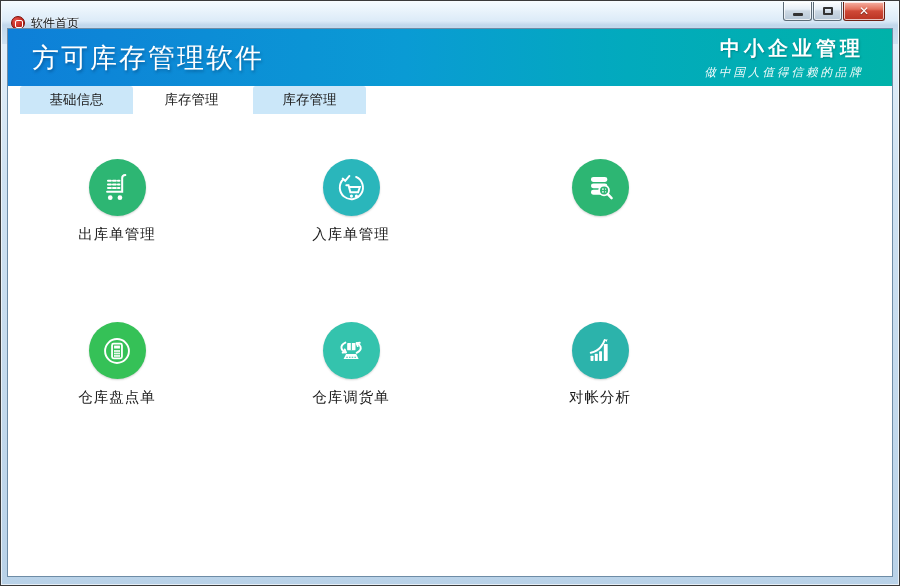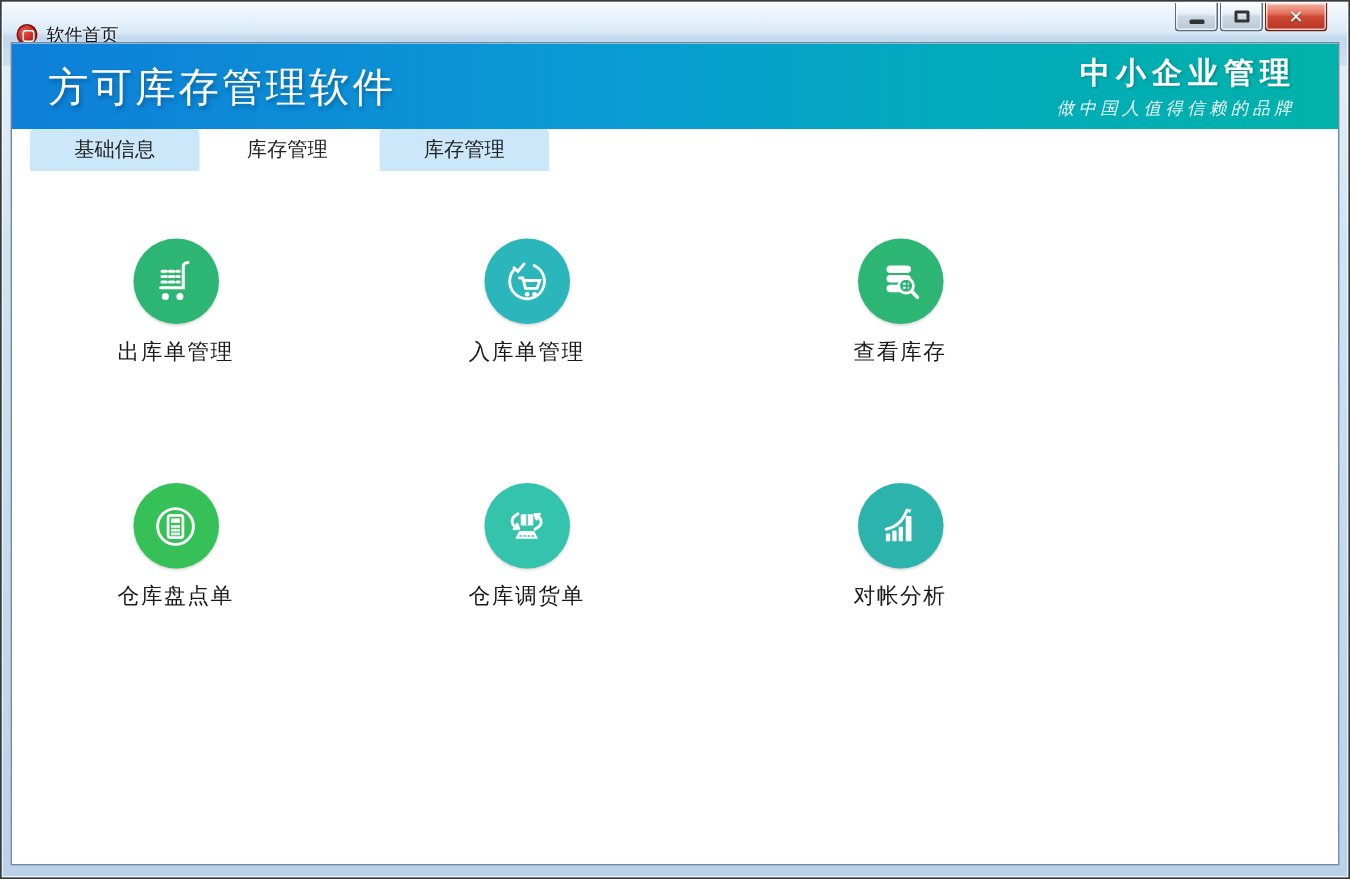--- a/index.html
+++ b/index.html
@@ -171,21 +171,20 @@
               <rect x="8" y="6.2" rx="2.3" width="14.5" height="4.4"></rect>
               <rect x="8" y="11.9" rx="2.3" width="14.5" height="4.4"></rect>
               <rect x="8" y="17.6" rx="2.3" width="14.5" height="4.4"></rect>
             </g>
             <circle cx="19.6" cy="18.2" r="4.4" fill="currentColor" stroke="#fff" stroke-width="1.6"></circle>
             <line x1="17.8" y1="17" x2="21.4" y2="17" stroke="#fff" stroke-width="1.2" stroke-dasharray="1.6 1.2"></line>
             <line x1="17.8" y1="19.4" x2="21.4" y2="19.4" stroke="#fff" stroke-width="1.2" stroke-dasharray="1.6 1.2"></line>
             <line x1="22.9" y1="21.5" x2="26.3" y2="25" stroke="#fff" stroke-width="2.2" stroke-linecap="round"></line>
           </svg>
         </div>
-        <div class="item-label">查看库存</div>
       </div>
 
       <div class="grid-item" style="left:273px; top:208px;">
         <div class="icon-circle" style="background-color: rgb(52, 195, 173);">
           <svg width="36" height="36" viewBox="0 0 32 32" style="color: rgb(52, 195, 173);">
             <g fill="none" stroke="#fff" stroke-width="1.7" stroke-linecap="round">
               <path d="M11 8.5 Q6.8 10.6 7.6 13.8 Q8.2 16 11.4 17.2"></path>
               <path d="M11.4 17.2 l-2.8 0.2 M11.4 17.2 l-1 -2.6"></path>
               <path d="M21 17.6 Q25.4 15.4 24.5 12.2 Q23.8 10.2 21 9"></path>
               <path d="M21 9 l2.8 -0.3 M21 9 l1 2.6"></path>

